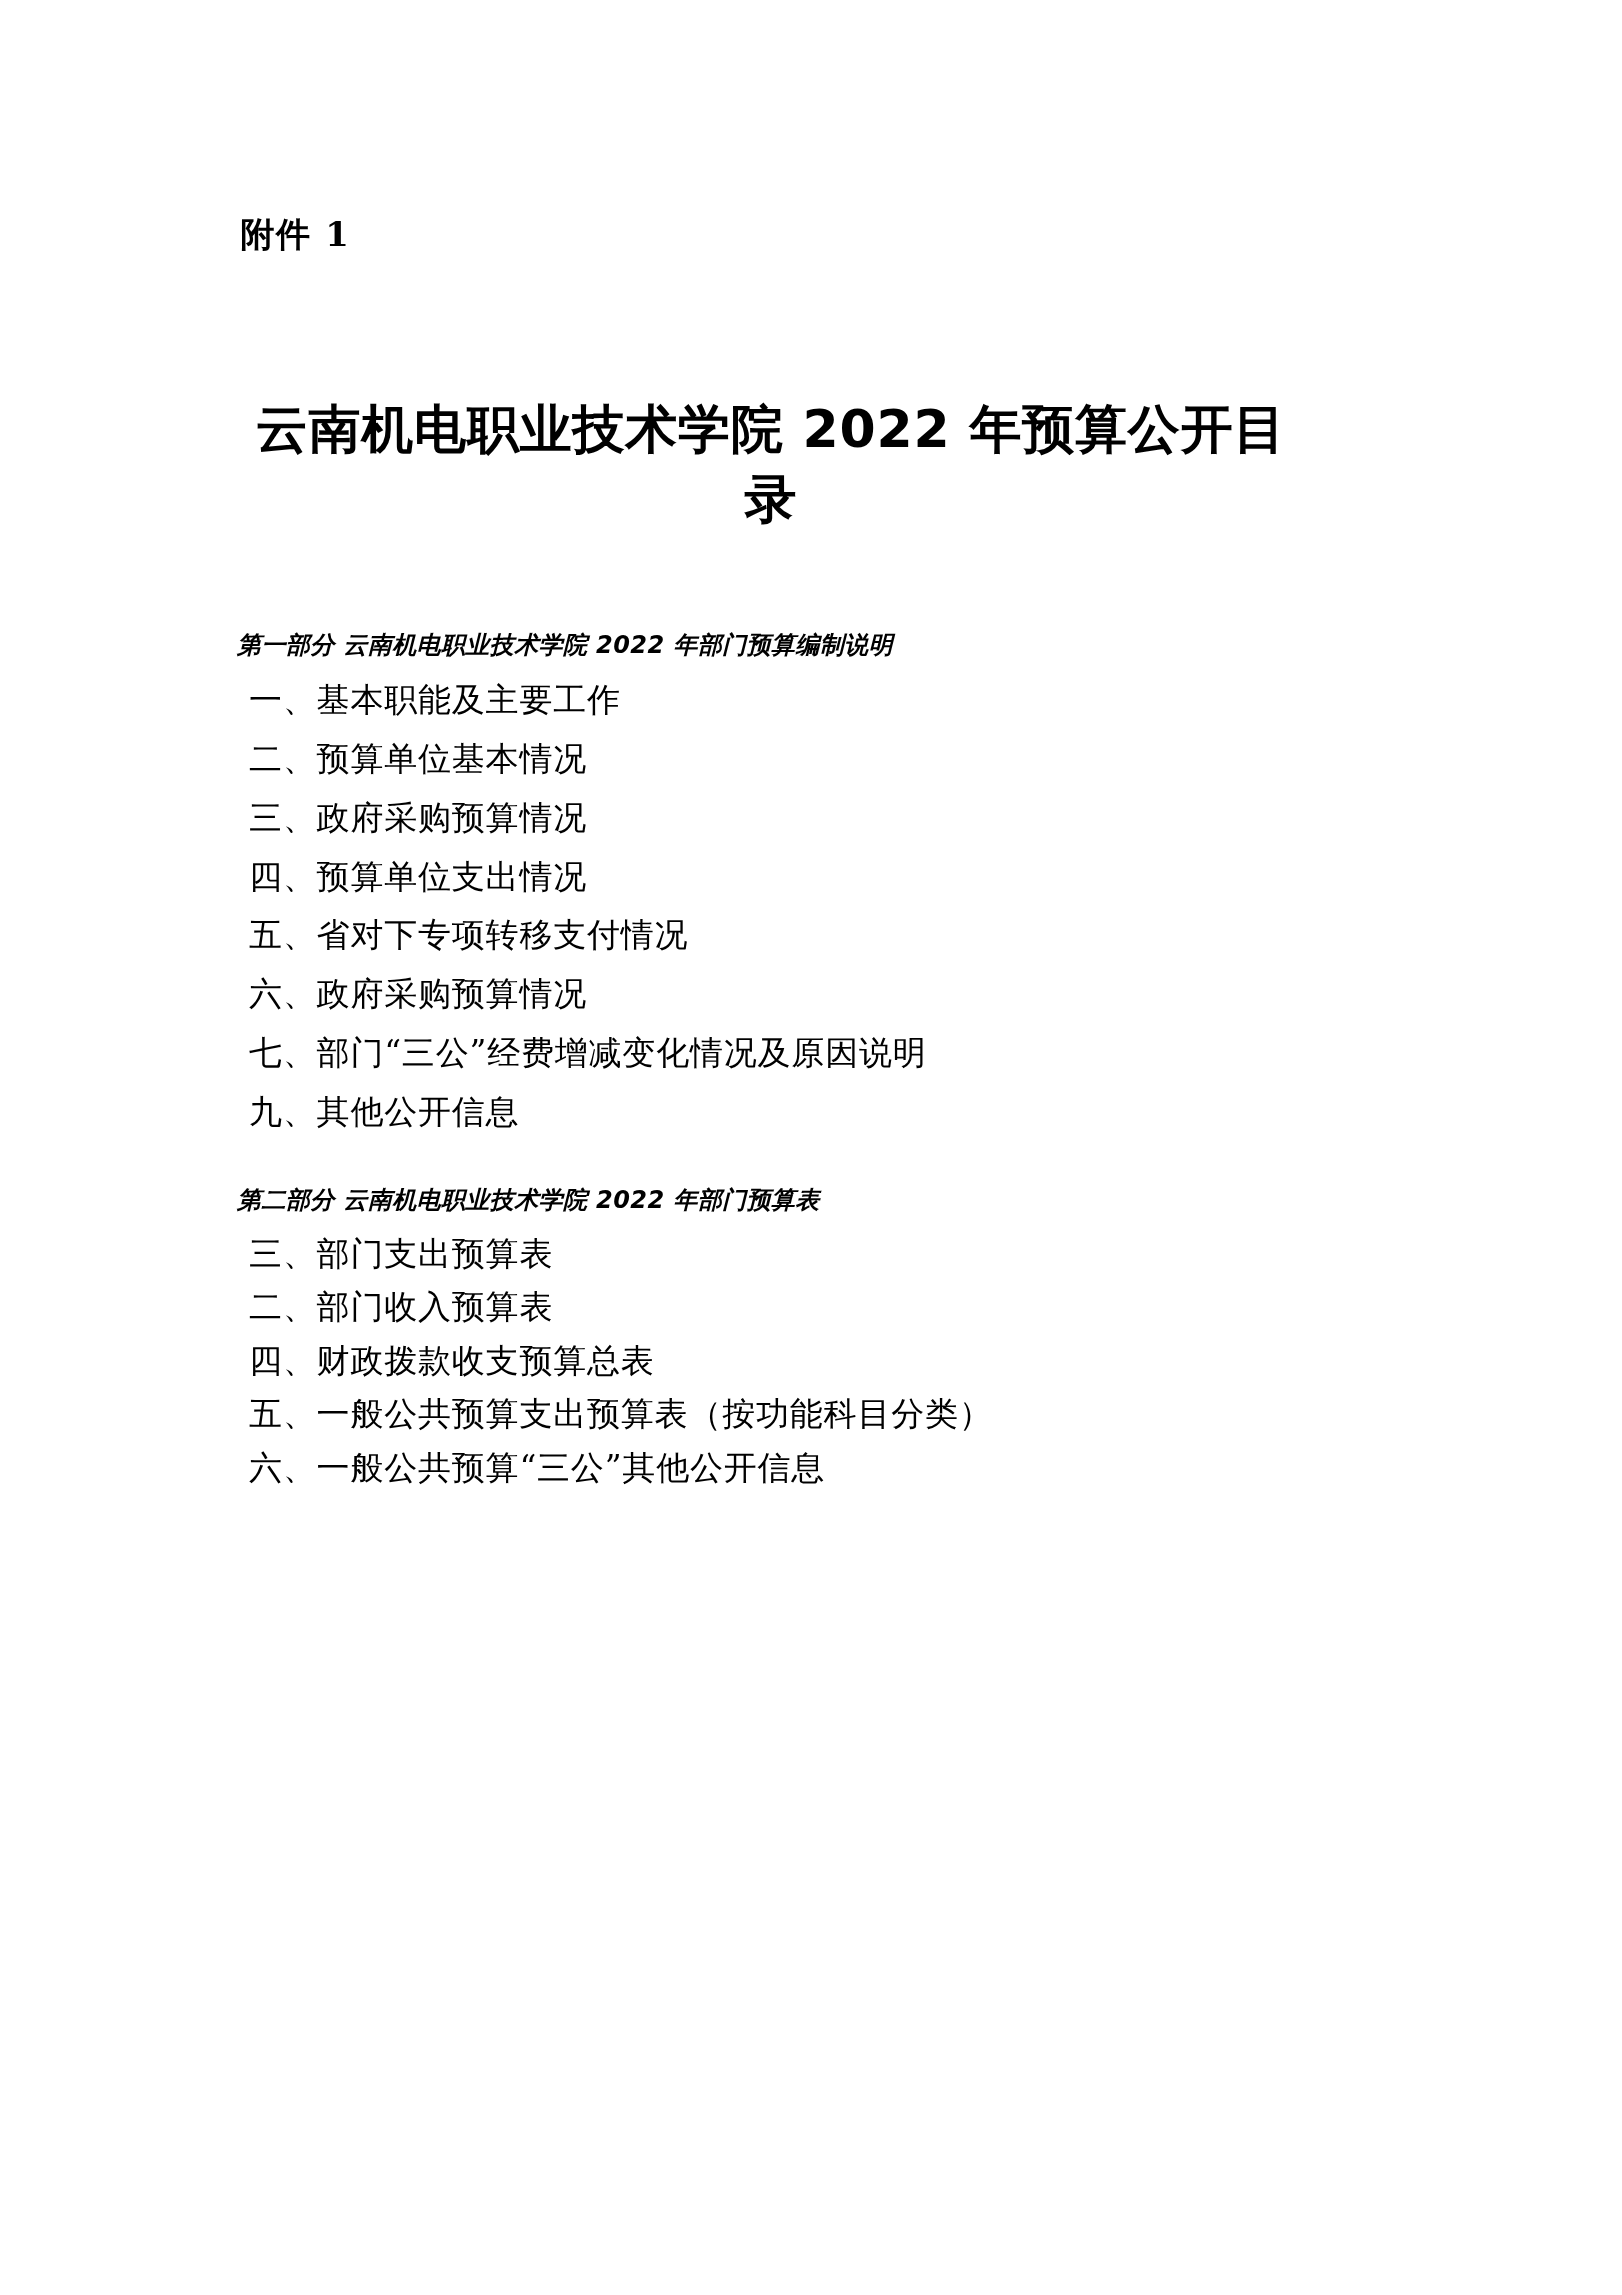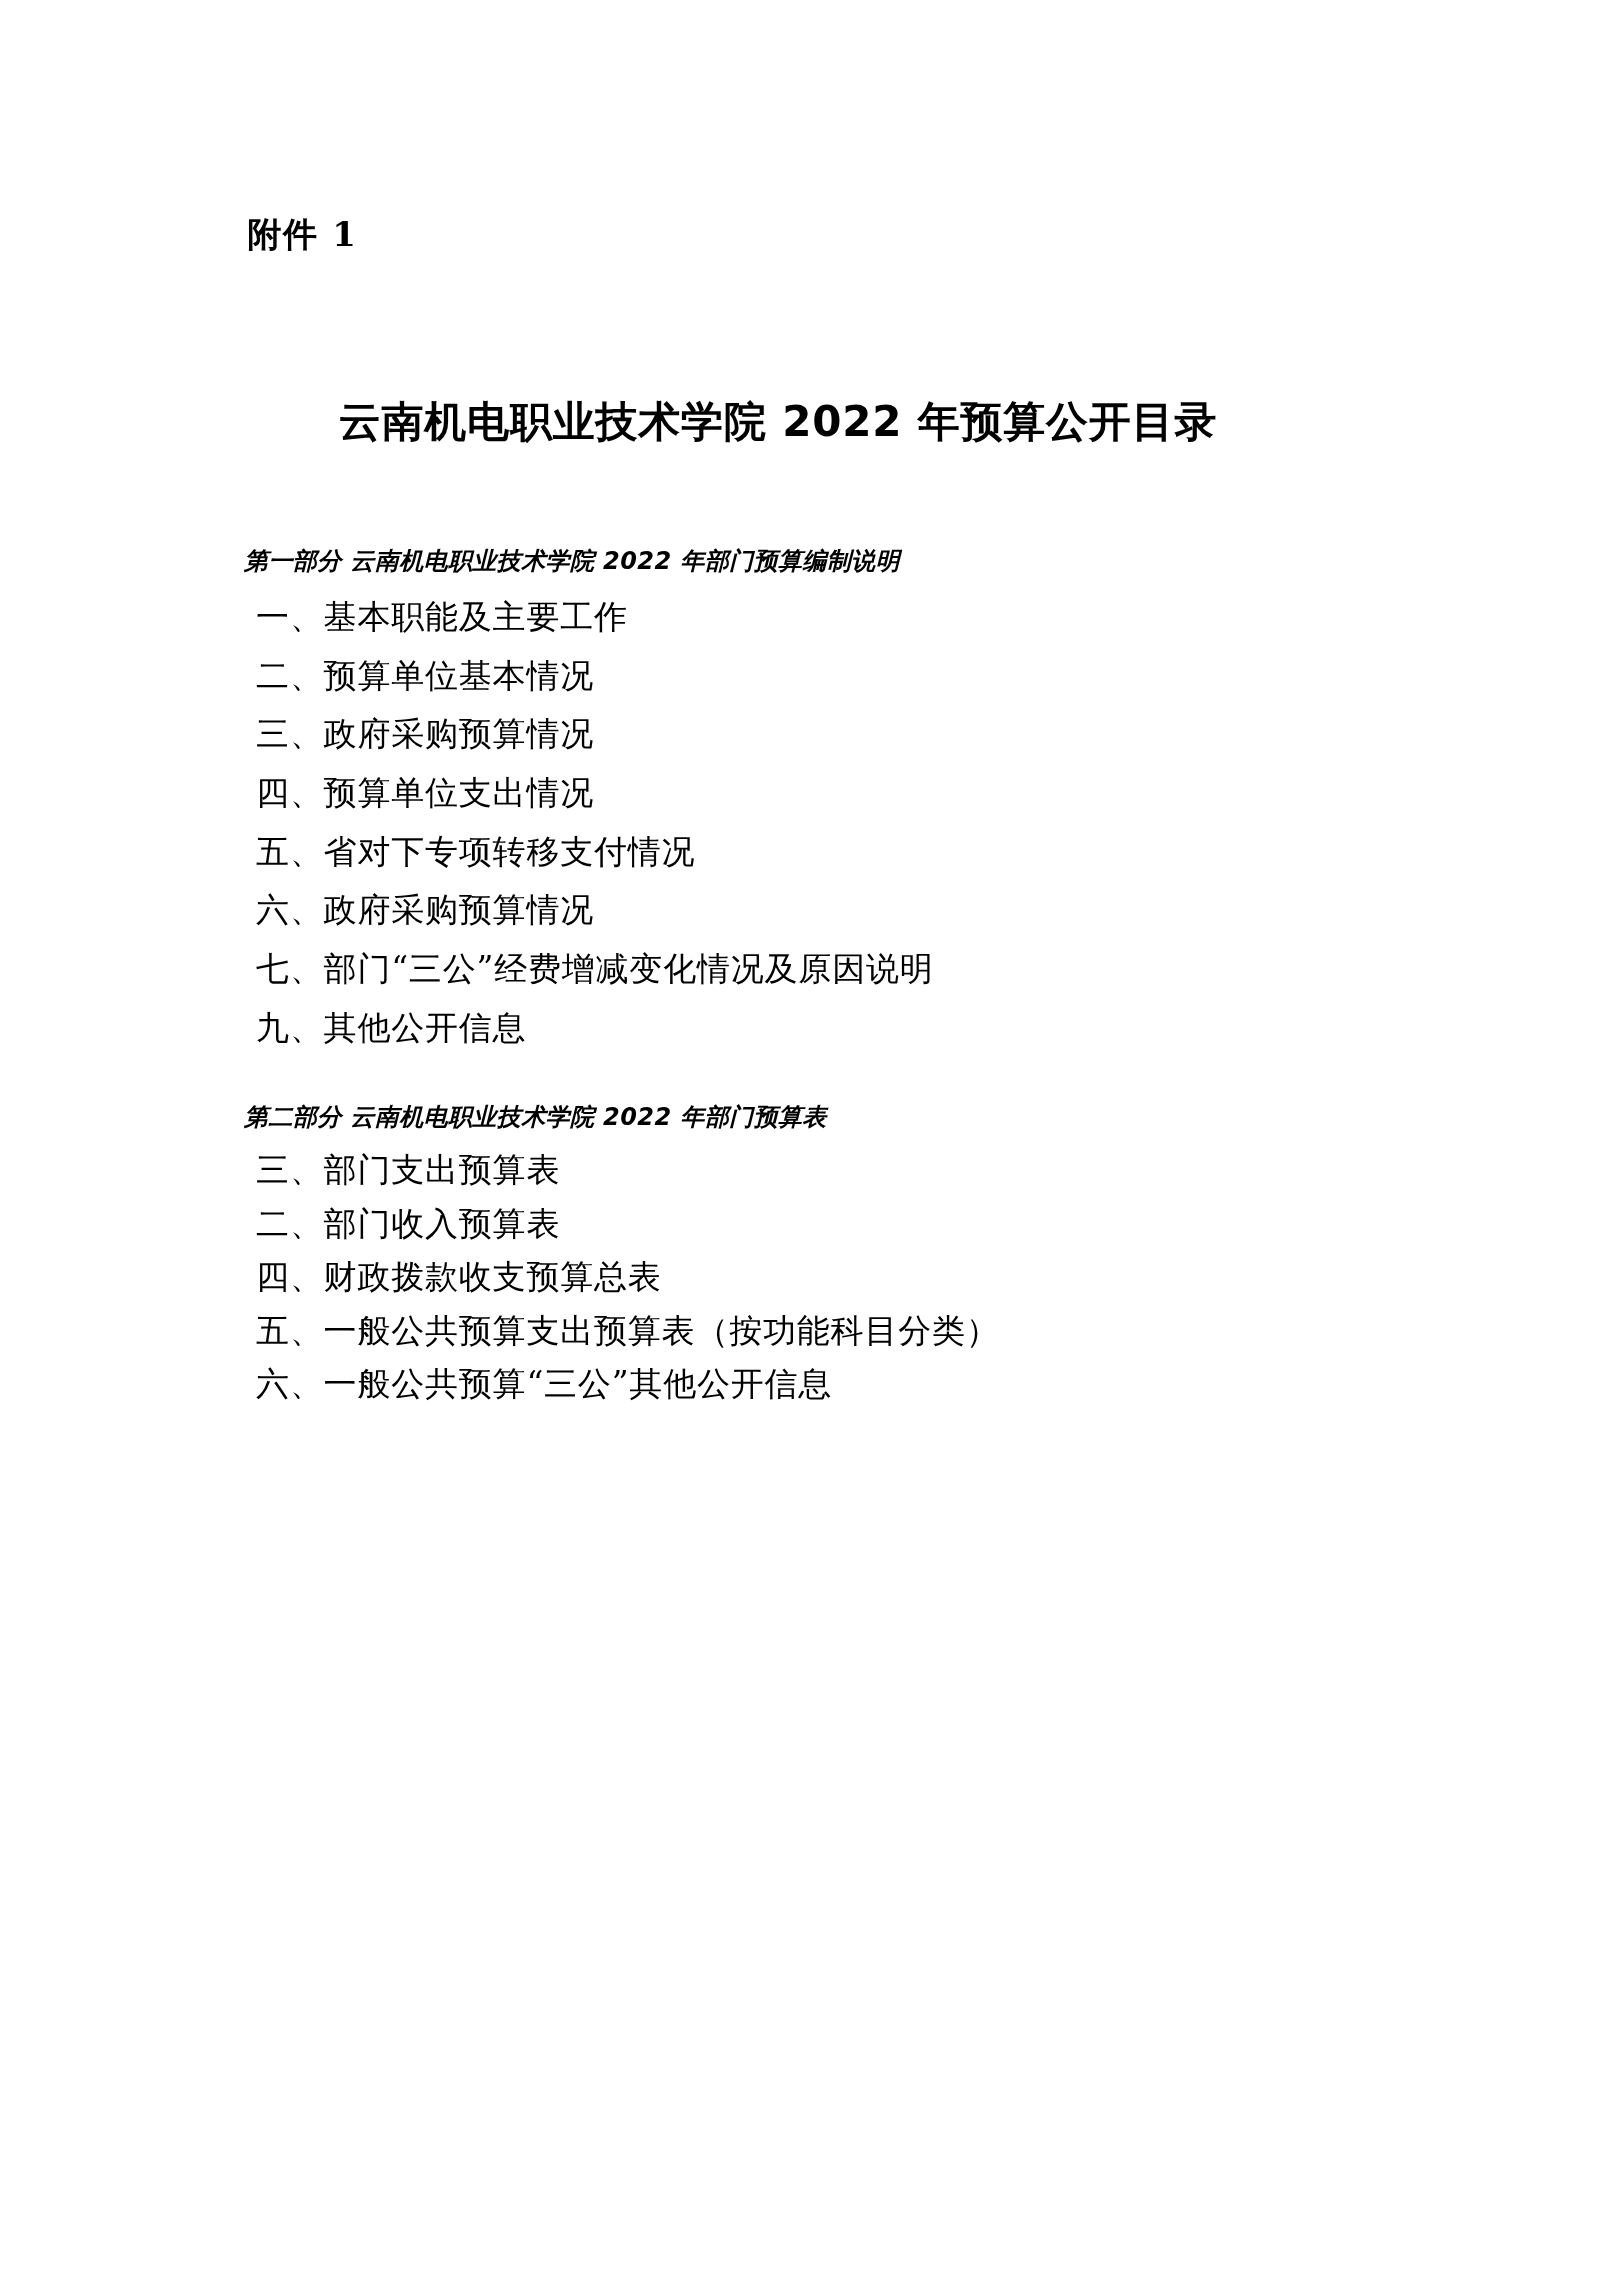--- a/index.html
+++ b/index.html
@@ -11,34 +11,33 @@
     font-family: "DejaVu Serif", "Liberation Serif", serif;
     color: #000000;
   }
   .page {
     width: 1559px;
     min-height: 2295px;
     box-sizing: border-box;
     padding: 211px 254px 101px 237px;
     background: #ffffff;
     position: relative;
-    margin-left: 7px;
   }
   .attachment-label {
     font-family: "DejaVu Serif", "Liberation Serif", serif;
     font-weight: bold;
     font-size: 34px;
     letter-spacing: 1.7px;
     margin: 0 0 0 3.4px;
     line-height: 1.4;
   }
   .doc-title {
     font-family: "DejaVu Sans", "Liberation Sans", sans-serif;
     font-weight: bold;
-    font-size: 42px;
+    font-size: 52px;
     text-align: center;
     line-height: 1.35;
     margin: 135px 0 0 0;
     letter-spacing: 0.8px;
   }
   .section {
     margin-top: 93px;
   }
   .section + .section {
     margin-top: 41px;

